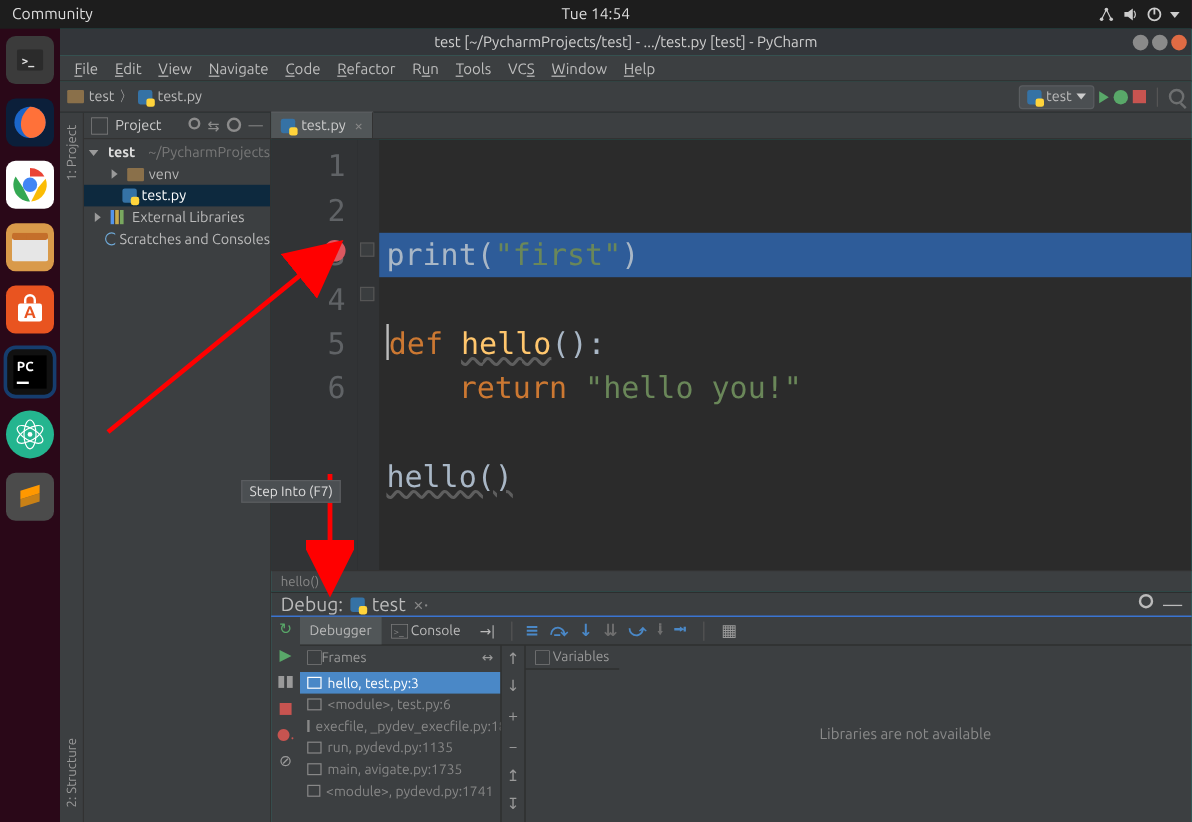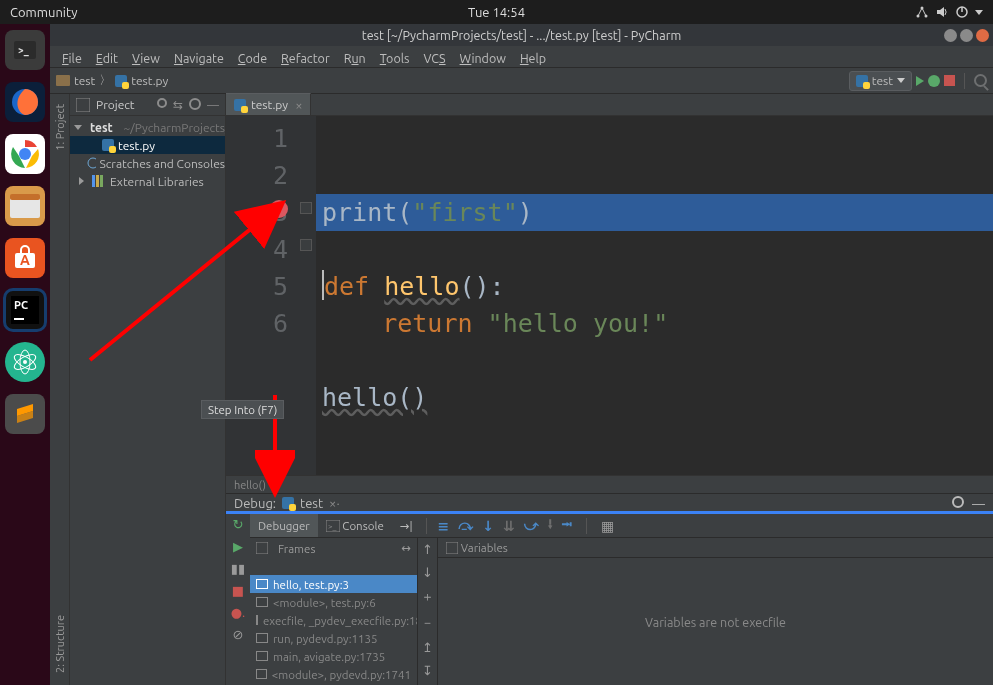--- a/index.html
+++ b/index.html
@@ -98,51 +98,51 @@
   .wavy{text-decoration:underline wavy rgba(128,128,128,.6)}
   .cursor{display:inline-block;width:2px;height:30px;background:#bbb;vertical-align:-5px}
 
   #crumbs-under{height:18px;background:#3C3F41;border-top:1px solid #323232;color:#888;font-size:11px;padding-left:8px;display:flex;align-items:center}
 
   
   #tooltip{position:absolute;background:#4b4f52;border:1px solid #5a5d60;color:#ddd;font-size:11.5px;padding:2px 6px;z-index:50}
 
   
   #debug-panel{height:192px;background:#3C3F41;border-top:1px solid #2b2b2b;display:flex;flex-direction:column}
-  #debug-tab-row{height:20px;display:flex;align-items:center;padding:0 8px;color:#bbb;font-size:13px;gap:6px;border-bottom:3px solid #3b82f6}
+  #debug-tab-row{height:20px;display:flex;align-items:center;padding:0 8px;color:#bbb;font-size:16px;gap:6px;border-bottom:1px solid #3b82f6}
   #debug-tab-row .x{color:#888}
   #debug-tab-row .right{margin-left:auto;display:flex;gap:8px}
   #debug-toolbar{height:24px;display:flex;align-items:center;border-bottom:1px solid #2b2b2b}
   #debug-left-btns{width:24px;align-self:stretch;display:flex;flex-direction:column;align-items:center;padding-top:2px;gap:6px}
   .tb-btn{width:16px;height:16px;display:flex;align-items:center;justify-content:center;color:#9a9a9a}
   .tb-btn.green{color:#59A869}
   .tb-btn.red  {color:#C75450}
   #debug-toolbar .subtabs{display:flex;align-items:center;gap:0;height:100%}
   .subtab{padding:0 8px;height:100%;display:flex;align-items:center;font-size:11.5px;color:#bbb}
   .subtab.act{background:#515658}
   .sep{width:1px;height:16px;background:#555;margin:0 5px}
   .step-icons{display:flex;align-items:center;gap:9px;padding-left:6px}
   .step-icons span{color:#4A88C7;font-size:14px;font-weight:bold}
   .step-icons span.mute{color:#6e6e6e}
 
   #debug-body{flex:1;display:flex;min-height:0}
   #frames-col{width:168px;border-right:1px solid #2b2b2b;display:flex;flex-direction:column;font-size:11.5px}
-  #frames-col .hdr{height:20px;display:flex;align-items:center;padding:0 6px;color:#9a9a9a;gap:10px}
+  #frames-col .hdr{height:20px;display:flex;align-items:center;padding:0 6px;color:#9a9a9a;gap:0}
   #frames-col .hdr .sp{margin-left:auto}
   #thread-combo{height:22px;margin:0 4px;background:#4b4f52;border:1px solid #5a5d60;border-radius:3px;display:flex;align-items:center;padding:0 6px;gap:6px;color:#ddd}
   #thread-combo .dot{width:8px;height:8px;border-radius:50%;background:#d08f45}
-  #frames-list{flex:1;overflow:hidden;margin-top:17px}
+  #frames-list{flex:1;overflow:hidden;margin-top:2px}
   .frame-row{height:18px;display:flex;align-items:center;gap:5px;padding:0 6px;white-space:nowrap;color:#888}
   .frame-row .fic{width:12px;height:10px;border:1px solid #888;display:inline-block}
   .frame-row.sel{background:#4A88C7;color:#fff}
   .frame-row.sel .fic{border-color:#fff}
 
   #dbg-mid-btns{width:20px;border-right:1px solid #2b2b2b;display:flex;flex-direction:column;align-items:center;padding-top:4px;gap:8px;color:#9a9a9a}
 
-  #vars-col{flex:1;display:flex;flex-direction:column}
+  #vars-col{flex:1;display:flex;flex-direction:row}
   #vars-col .hdr{height:20px;display:flex;align-items:center;padding:0 8px;color:#9a9a9a;font-size:11.5px;border-bottom:1px solid #2b2b2b}
   #vars-col .body{flex:1;display:flex;align-items:center;justify-content:center;color:#8a8a8a;font-size:12.5px}
 
   
   .anno{position:absolute;pointer-events:none;z-index:40}
 </style>
 </head>
 <body>
 
 <div id="gnome-bar">
@@ -293,41 +293,48 @@
         </div>
       </div>
       <div id="proj-tree">
         <div class="tree-row">
           <span class="ic">
               <span class="tri-d"></span>
             </span>
           <span class="folder-ic"></span>
           <b style="color:#ddd">test</b>&nbsp;<span style="color:#787878">~/PycharmProjects/test</span>
         </div>
+        <div class="tree-row pad1">
+          <span class="ic">
+              <span class="tri-r"></span>
+            </span>
+          <span class="folder-ic"></span>
+          <span>venv</span>
+        </div>
         <div class="tree-row pad2 sel">
           <span class="py-ic"></span>
           <span>test.py</span>
-        </div>
-        <div class="tree-row">
-          <span class="ic"></span>
-          <svg width="14" height="12">
-              <circle cx="6" cy="6" r="5" fill="none" stroke="#6ea7d4"></circle>
-            </svg>
-          <span>Scratches and Consoles</span>
         </div>
         <div class="tree-row">
           <span class="ic">
               <span class="tri-r"></span>
             </span>
           <svg width="14" height="12">
               <rect width="3" height="12" fill="#5394ec"></rect>
               <rect x="4" width="3" height="12" fill="#c9a94b"></rect>
               <rect x="8" width="3" height="12" fill="#79a85f"></rect>
             </svg>
           <span>External Libraries</span>
+        </div>
+        <div class="tree-row">
+          <span class="ic"></span>
+          <svg width="14" height="12">
+              <circle cx="6" cy="6" r="5" fill="none" stroke="#6ea7d4"></circle>
+            </svg>
+          <span>Scratches and Consoles</span>
         </div>
       </div>
     </div>
 
     <div id="editor-col">
       <div id="tabs">
         <div class="tab">
           <span class="py-ic"></span>
           <span>test.py</span>
           <span class="x">×</span>
@@ -463,21 +470,21 @@
 
               </div>
 
               <div id="vars-col">
                 <div class="hdr">
                   <svg width="12" height="12">
                       <rect width="12" height="12" fill="none" stroke="#888"></rect>
                     </svg>
                   &nbsp;<span>Variables</span>
                 </div>
-                <div class="body">Variables are not execfile</div>
+                <div class="body">Libraries are not available</div>
               </div>
             </div>
           </div>
         </div>
       </div>
 
     </div>
   </div>
 </div>
 

